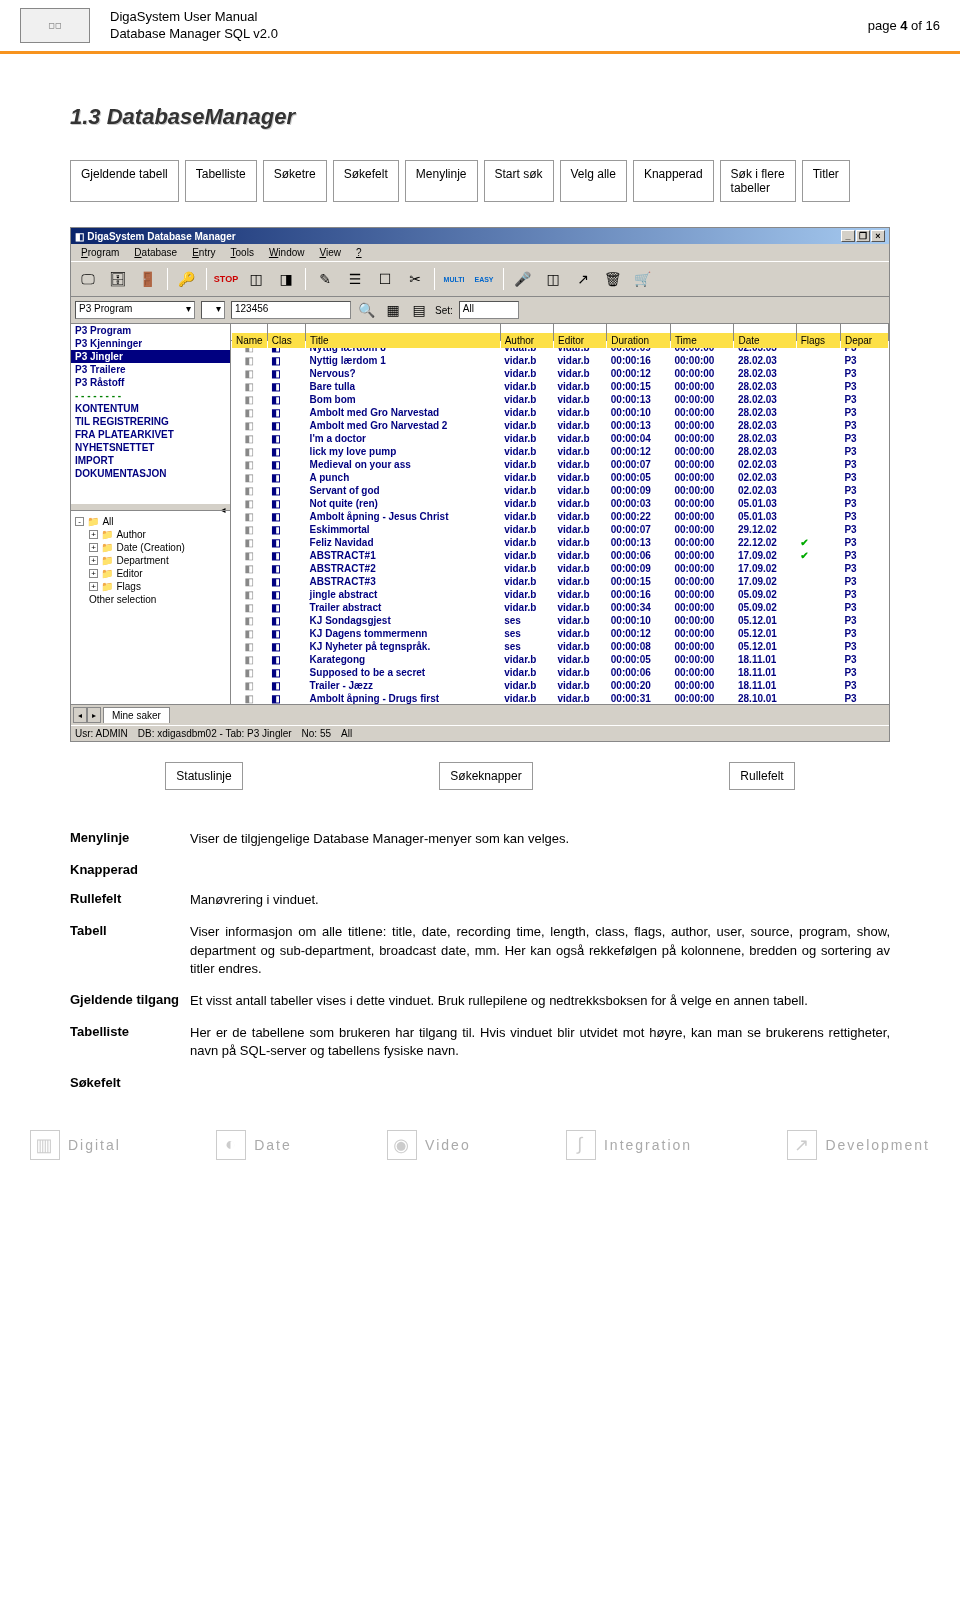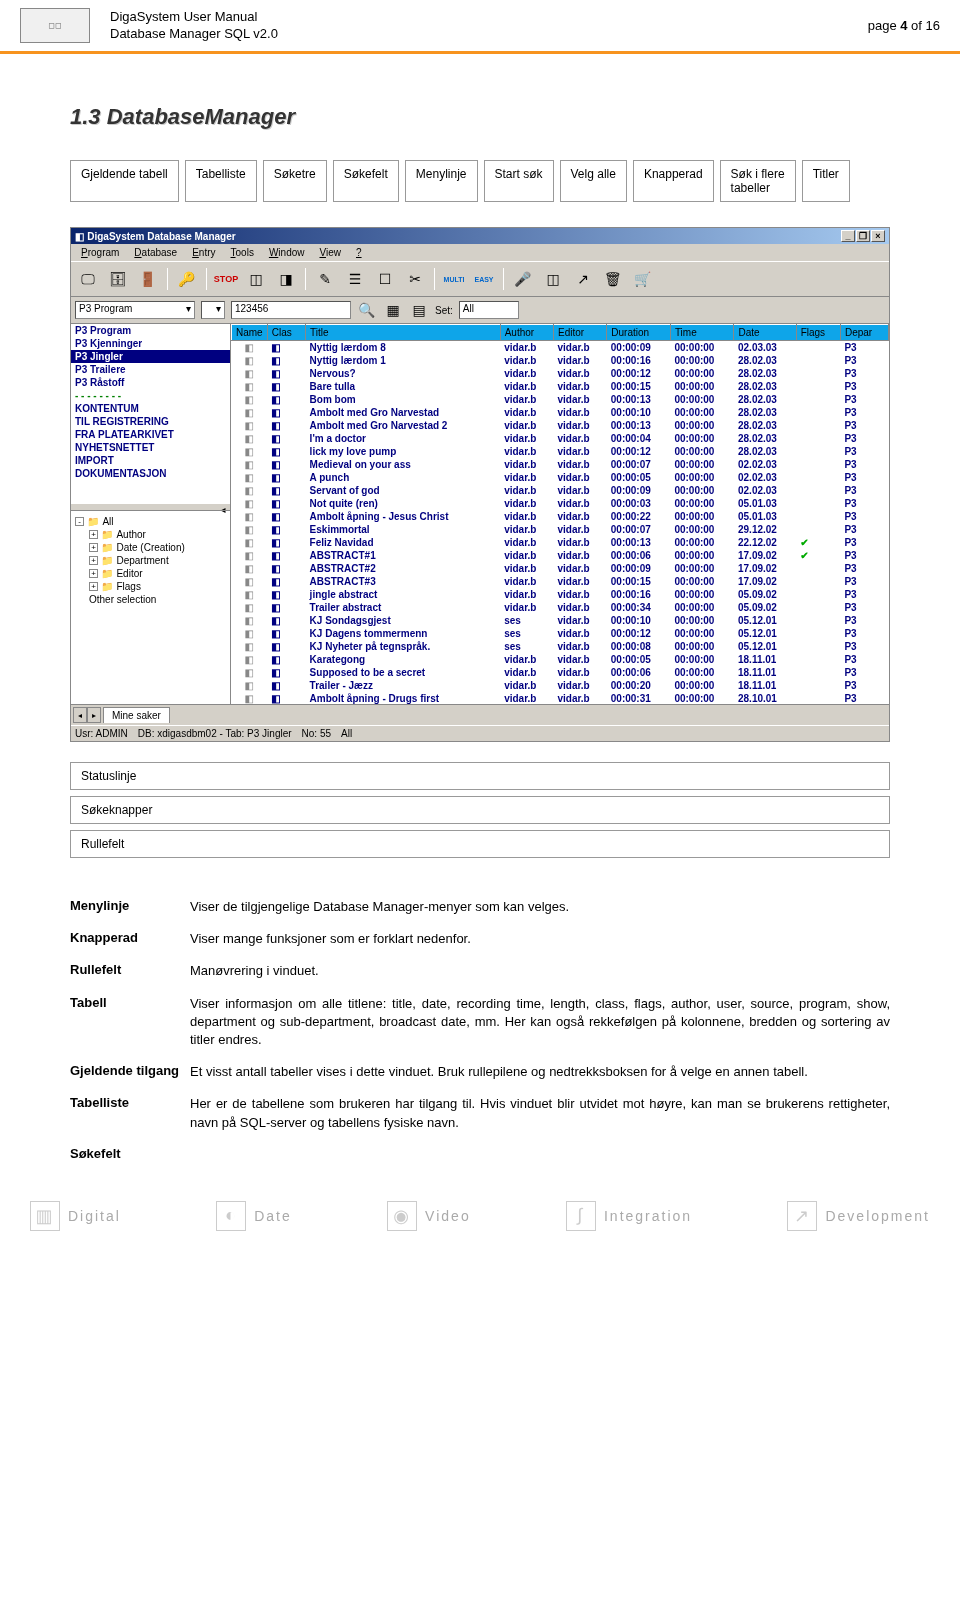--- a/index.html
+++ b/index.html
@@ -29,29 +29,29 @@
 .listbox { flex: 0 0 auto; height: 180px; overflow-y: auto; font-size:10px; }
 .listbox-item { padding: 1px 4px; color: #000080; font-weight: bold; white-space: nowrap; }
 .listbox-item.sel { background: #000080; color: #fff; }
 .listbox-item.dash { color: #008000; }
 .treebox { flex:1; border-top:1px solid #888; padding:4px; font-size:10px; }
 .tree-row { display:flex; align-items:center; gap:3px; padding:1px 0; }
 .tree-box { width:9px; height:9px; border:1px solid #888; display:flex; align-items:center; justify-content:center; font-size:8px; line-height:1; }
 .folder-ico { color:#d4a017; }
 .grid { flex: 1; background: #fff; overflow: auto; font-size:10px; }
 .grid table { border-collapse: collapse; width: 100%; }
-.grid th { background: #0ea5e9; border: 1px solid #888; border-top-color:#fff; border-left-color:#fff; padding: 2px 4px; text-align: left; font-weight: normal; position: sticky; top:0; }
+.grid th { background: #fde047; border: 1px solid #888; border-top-color:#fff; border-left-color:#fff; padding: 2px 4px; text-align: left; font-weight: normal; position: sticky; top:8px; }
 .grid td { padding: 1px 4px; white-space: nowrap; color: #000080; font-weight: bold; }
 .grid tr td:first-child { width:24px; text-align:center; color:#888; font-weight:normal; }
 .tabbar { background:#d4d0c8; border-top:1px solid #888; display:flex; align-items:center; padding:2px; }
 .tab-scroll { display:flex; gap:0; }
 .tab-scroll-btn { width:14px; height:16px; border:1px solid #888; display:flex; align-items:center; justify-content:center; font-size:8px; background:#d4d0c8; }
 .tab { padding:2px 8px; background:#fff; border:1px solid #888; border-bottom:none; margin-left:2px; font-size:10px; }
 .statusbar { background:#d4d0c8; border-top:1px solid #fff; padding:2px 4px; display:flex; gap:10px; font-size:10px; }
-.callout-row.below { margin-top: 20px; justify-content: space-around; margin-left:70px; margin-right:70px;flex-direction:column; }
+.callout-row.below { margin-top: 20px; justify-content: space-around; margin-left:70px; margin-right:70px; }
 .def-table { margin: 40px 70px 30px 70px; }
 .def-row { display: flex; margin-bottom: 14px; }
 .def-term { width: 120px; font-weight: bold; font-size: 13px; flex-shrink: 0; }
 .def-desc { flex: 1; font-size: 13px; line-height: 1.4; text-align: justify; }
 .footer { margin: 40px 30px 20px 30px; display: flex; justify-content: space-between; align-items: center; }
 .foot-item { display:flex; align-items:center; gap:8px; font-size:14px; letter-spacing:2px; color:#aaa; }
 .foot-icon { width:30px; height:30px; border:1px solid #ccc; display:flex; align-items:center; justify-content:center; color:#ccc; font-size:18px; }
 .chk { color: #0a0; }
 </style>
 </head>
@@ -569,21 +569,20 @@
   <div class="callout">Rullefelt</div>
 </div>
 
 <div class="def-table" id="defs">
     <div class="def-row">
       <div class="def-term">Menylinje</div>
       <div class="def-desc">Viser de tilgjengelige Database Manager-menyer som kan velges.</div>
     </div>
     <div class="def-row">
       <div class="def-term">Knapperad</div>
-      <div class="def-desc">Viser mange funksjoner som er forklart nedenfor.</div>
     </div>
     <div class="def-row">
       <div class="def-term">Rullefelt</div>
       <div class="def-desc">Manøvrering i vinduet.</div>
     </div>
     <div class="def-row">
       <div class="def-term">Tabell</div>
       <div class="def-desc">Viser informasjon om alle titlene: title, date, recording time, length, class, flags, author, user, source, program, show, department og sub-department, broadcast date, mm. Her kan også rekkefølgen på kolonnene, bredden og sortering av titler endres.</div>
     </div>
     <div class="def-row">

